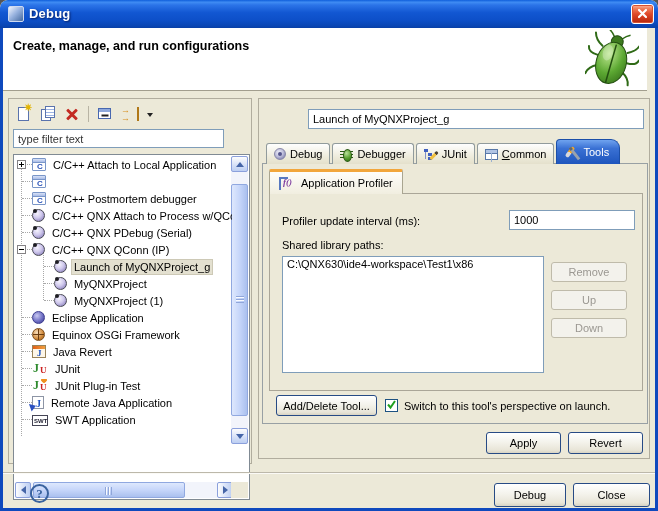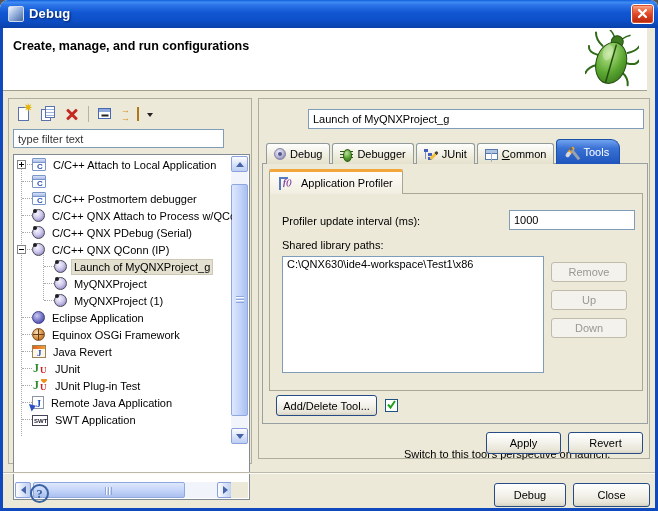--- a/index.html
+++ b/index.html
@@ -206,21 +206,21 @@
   .xp-btn.default { border:1px solid #0b2d6b; box-shadow:inset 0 0 0 1px #7ea0d8; }
   .side-btn { width:76px; height:20px; }
   #add-delete-btn { position:absolute; left:276px; top:395px; width:101px; height:21px; }
   #apply-btn  { position:absolute; left:486px; top:432px; width:75px; height:22px; }
   #revert-btn { position:absolute; left:568px; top:432px; width:75px; height:22px; }
   #debug-btn  { position:absolute; left:494px; top:483px; width:72px; height:24px; }
   #close-dlg-btn { position:absolute; left:573px; top:483px; width:77px; height:24px; }
   
   #perspective-cb { position:absolute; left:385px; top:399px; width:13px; height:13px; background:#fff;
       border:1px solid #1d5281; display:flex; align-items:center; justify-content:center; }
-  #perspective-label { position:absolute; left:404px; top:400px;margin-top:48px; }
+  #perspective-label { position:absolute; left:404px; top:400px; }
   
   #footer-sep { position:absolute; left:3px; top:472px; width:652px; height:2px;
       border-top:1px solid #bcb8aa; border-bottom:1px solid #fbfaf6; }
   #help-btn { position:absolute; left:30px; top:484px; width:19px; height:19px; border-radius:50%;
       border:2px solid #39629e; color:#39629e; font:bold 13px "Liberation Serif",serif;
       display:flex; align-items:center; justify-content:center; background:transparent; }
 </style>
 </head>
 <body>
 

